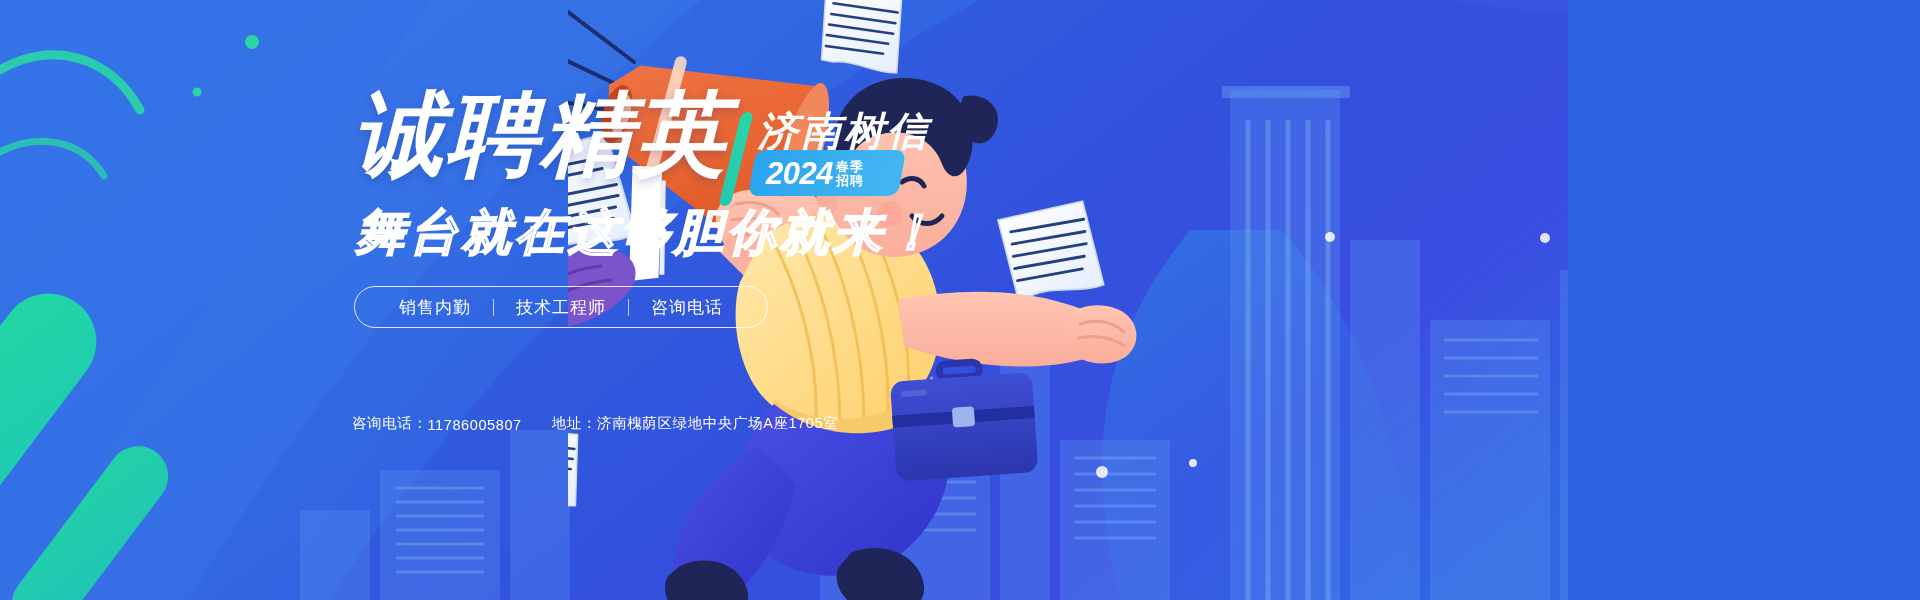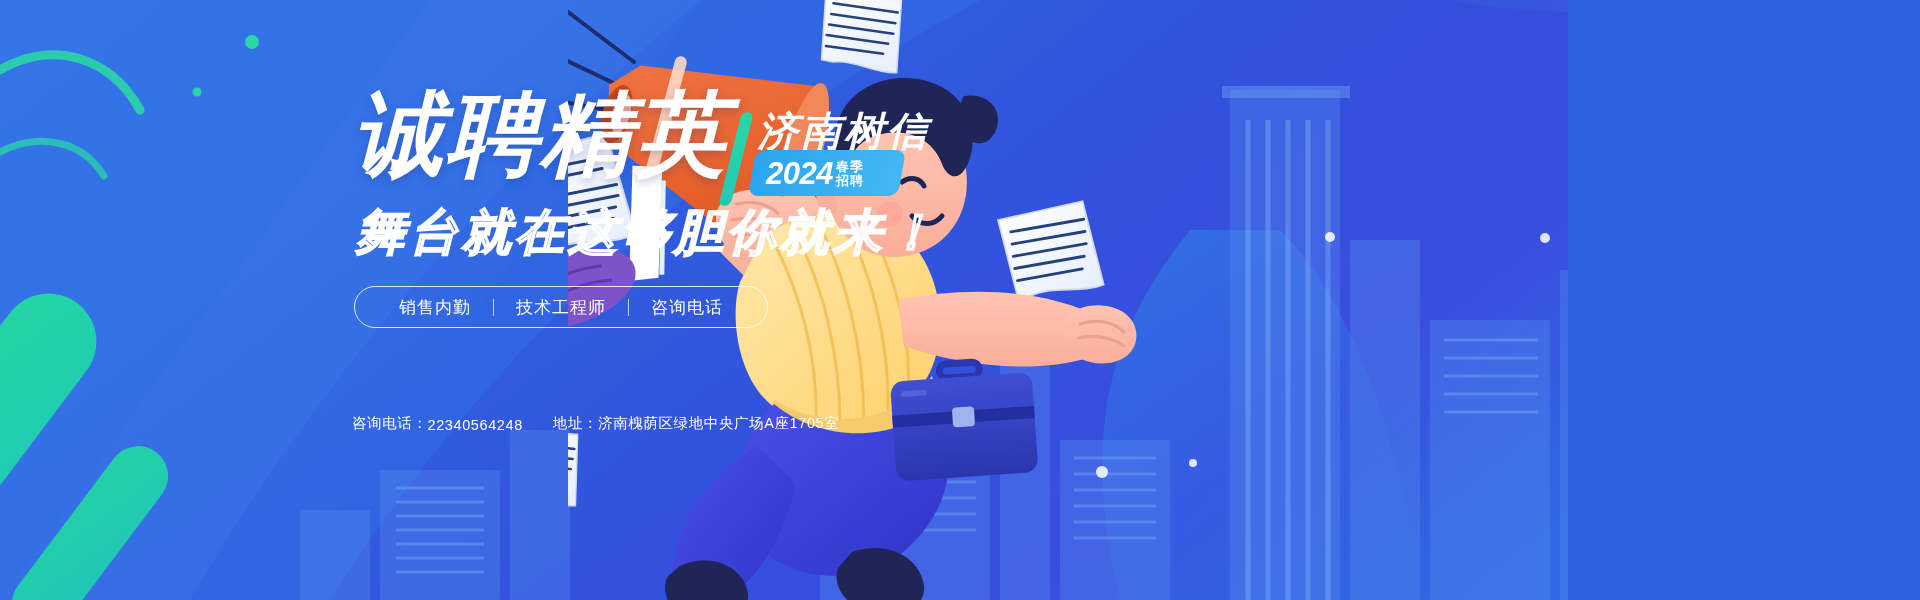--- a/index.html
+++ b/index.html
@@ -457,20 +457,20 @@
     <div class="tagbar">
       <span class="tag">销售内勤</span>
       <span class="tag-sep"></span>
       <span class="tag">技术工程师</span>
       <span class="tag-sep"></span>
       <span class="tag">咨询电话</span>
     </div>
 
     <div class="contact">
       <span>咨询电话：</span>
-      <span>22340564248</span>
+      <span>11786005807</span>
       <span class="gap"></span>
       <span>地址：</span>
       <span>济南槐荫区绿地中央广场A座1705室</span>
     </div>
 
   </div>
 </div>
 
 </body></html>

